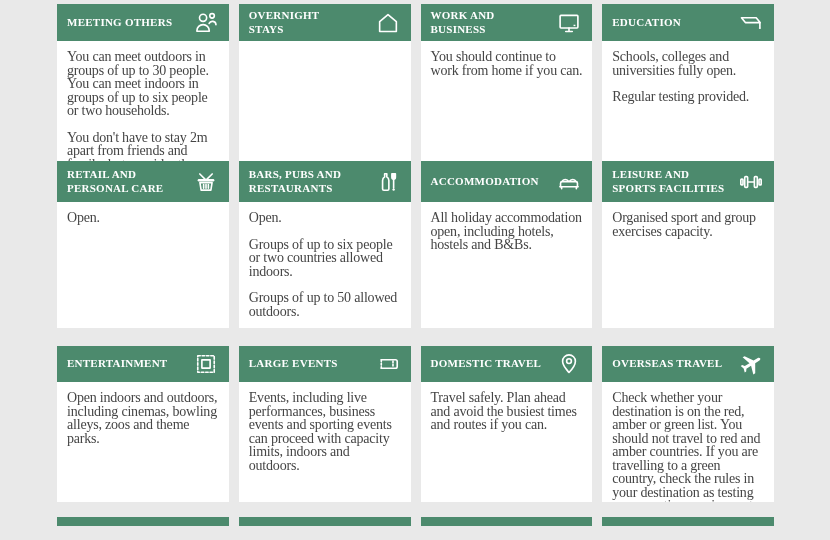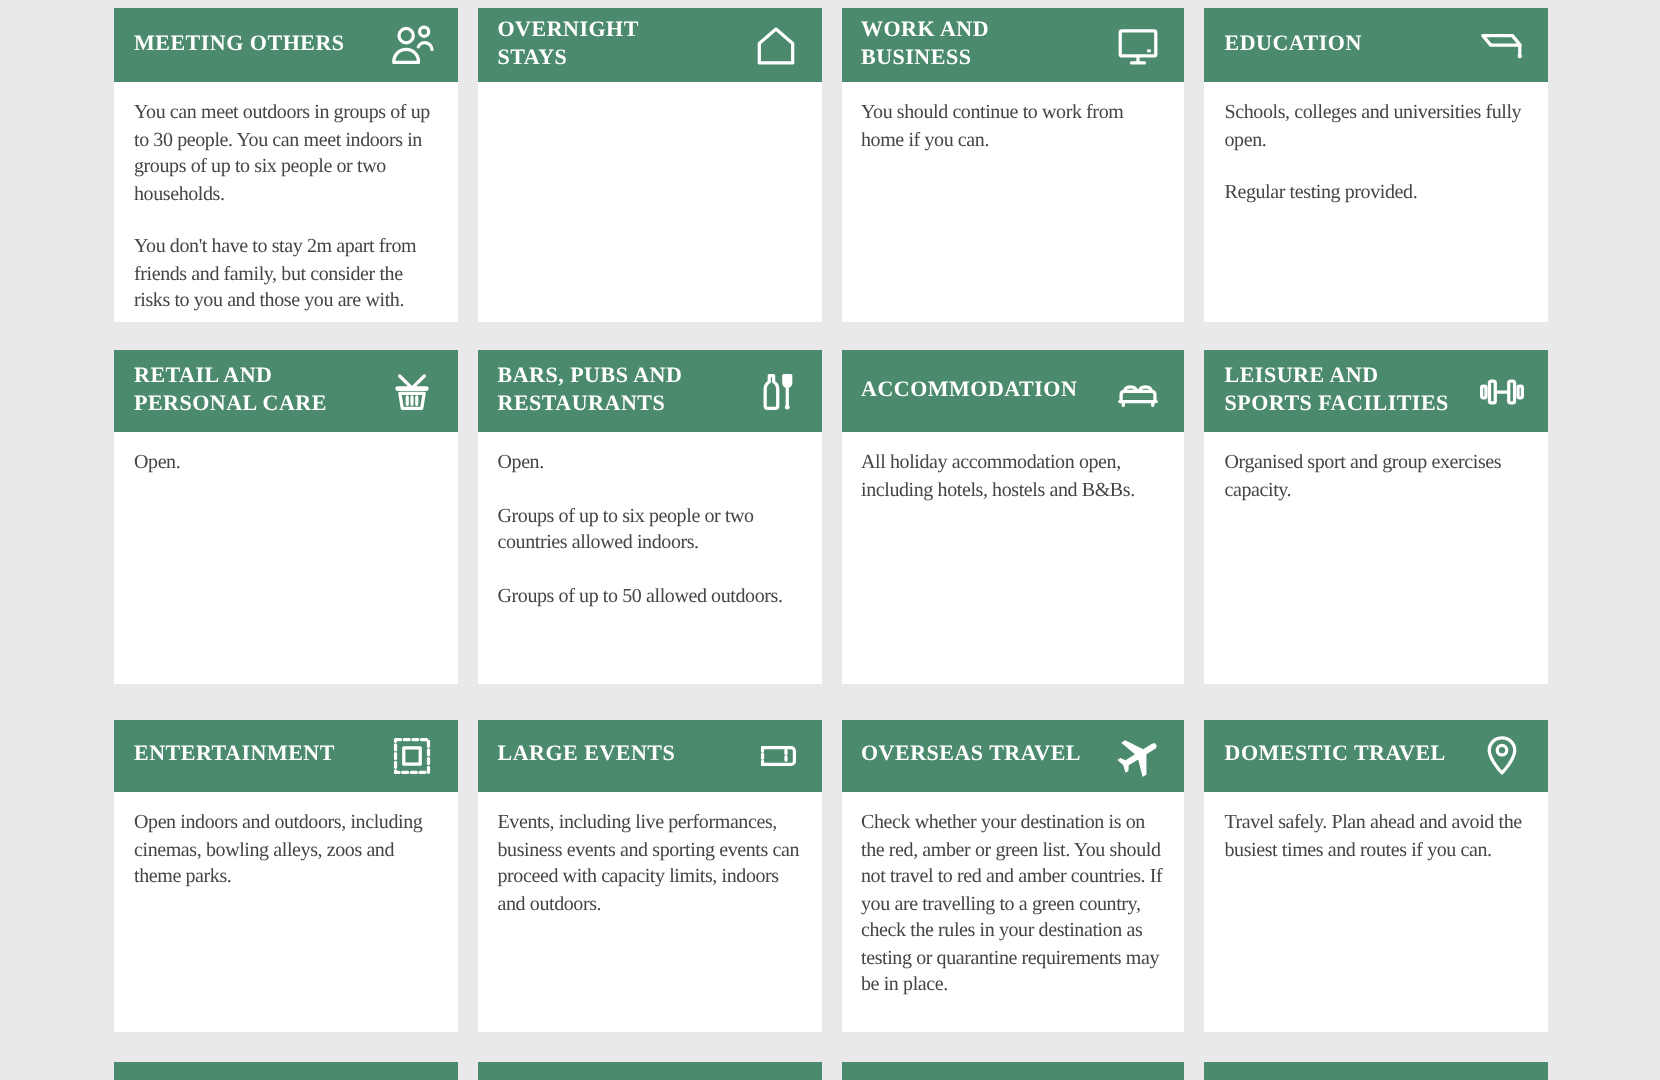--- a/index.html
+++ b/index.html
@@ -6,21 +6,21 @@
   .page{
     position:relative;
     width:830px;height:540px;
     background:#e9e9e9;
     overflow:hidden;
     font-family:Liberation Serif, serif;
   }
   .board{position:absolute;left:57px;top:4px;width:717px;}
   .grid-row{display:grid;grid-template-columns:repeat(4,1fr);column-gap:10px;}
   #row-1{height:157px;}
-  #row-2{margin-top:14px;height:167px;}
+  #row-2{height:167px;}
   #row-3{margin-top:18px;height:156px;}
   #row-bottom{margin-top:15px;height:9px;}
   .card{background:#ffffff;display:flex;flex-direction:column;overflow:hidden;}
   .card-header{
     background:#4c8a6d;color:#ffffff;
     display:flex;align-items:center;
     padding:2px 8px 2px 10px;box-sizing:border-box;
     flex:0 0 auto;
   }
   #row-1 .card-header{min-height:37px;}
@@ -31,21 +31,21 @@
     font-size:11px;font-weight:bold;
     letter-spacing:.25px;line-height:1.2;
     white-space:pre-line;
     text-transform:uppercase;
   }
   .card-icon{flex:0 0 auto;width:30px;height:30px;display:flex;align-items:center;justify-content:center;margin-left:3px;}
   .card-icon svg{width:26px;height:26px;display:block;}
   .card-body{
     flex:1;padding:9px 8px 6px 10px;
     color:#454545;
-    font-size:10px;line-height:13.5px;letter-spacing:-0.2px;
+    font-size:14px;line-height:13.5px;letter-spacing:-0.2px;
     overflow:hidden;
   }
   .card-body p{margin:0 0 13px;}
   .card-body p:last-child{margin-bottom:0;}
   .sliver-header{background:#4c8a6d;height:100%;}
 </style>
 </head>
 <body>
 
 <div class="page">
@@ -217,46 +217,46 @@
               </svg>
             </span>
     </header>
     <div class="card-body">
             <p>Events, including live performances, business events and sporting events can proceed with capacity limits, indoors and outdoors.</p>
           </div>
   </section>
 
   <section class="card">
     <header class="card-header">
-      <h2 class="card-title">OVERSEAS TRAVEL</h2>
-      <span class="card-icon">
-              <svg fill="none" stroke="#ffffff" stroke-width="1.5" stroke-linecap="round" stroke-linejoin="round" viewBox="0 0 24 24">
-                <path fill="#ffffff" stroke="none" transform="rotate(58 12 12)" d="M21.3 15.3v-2.1l-7.9-4.9V3.7c0-.9-.6-1.6-1.4-1.6s-1.4.7-1.4 1.6v4.6l-7.9 4.9v2.1l7.9-2.5v5.1l-2.1 1.5v1.6l3.5-1 3.5 1v-1.6l-2.1-1.5v-5.1z"></path>
-              </svg>
-            </span>
-    </header>
-    <div class="card-body">
-            <p>Check whether your destination is on the red, amber or green list. You should not travel to red and amber countries. If you are travelling to a green country, check the rules in your destination as testing or quarantine requirements may be in place.</p>
-          </div>
-  </section>
-
-  <section class="card">
-    <header class="card-header">
       <h2 class="card-title">DOMESTIC TRAVEL</h2>
       <span class="card-icon">
               <svg fill="none" stroke="#ffffff" stroke-width="1.5" stroke-linecap="round" stroke-linejoin="round" viewBox="0 0 24 24">
                 <path d="M12 3.6c-3.3 0-5.9 2.6-5.9 5.8 0 4.3 5.9 10.4 5.9 10.4s5.9-6.1 5.9-10.4c0-3.2-2.6-5.8-5.9-5.8z"></path>
                 <circle cx="12" cy="9.3" r="2.2"></circle>
               </svg>
             </span>
     </header>
     <div class="card-body">
             <p>Travel safely. Plan ahead and avoid the busiest times and routes if you can.</p>
           </div>
   </section>
+
+  <section class="card">
+    <header class="card-header">
+      <h2 class="card-title">OVERSEAS TRAVEL</h2>
+      <span class="card-icon">
+              <svg fill="none" stroke="#ffffff" stroke-width="1.5" stroke-linecap="round" stroke-linejoin="round" viewBox="0 0 24 24">
+                <path fill="#ffffff" stroke="none" transform="rotate(58 12 12)" d="M21.3 15.3v-2.1l-7.9-4.9V3.7c0-.9-.6-1.6-1.4-1.6s-1.4.7-1.4 1.6v4.6l-7.9 4.9v2.1l7.9-2.5v5.1l-2.1 1.5v1.6l3.5-1 3.5 1v-1.6l-2.1-1.5v-5.1z"></path>
+              </svg>
+            </span>
+    </header>
+    <div class="card-body">
+            <p>Check whether your destination is on the red, amber or green list. You should not travel to red and amber countries. If you are travelling to a green country, check the rules in your destination as testing or quarantine requirements may be in place.</p>
+          </div>
+  </section>
 </div>
     <div class="grid-row" id="row-bottom">
         <div class="sliver-header"></div>
         <div class="sliver-header"></div>
         <div class="sliver-header"></div>
         <div class="sliver-header"></div>
       </div>
   </div>
 </div>
 

